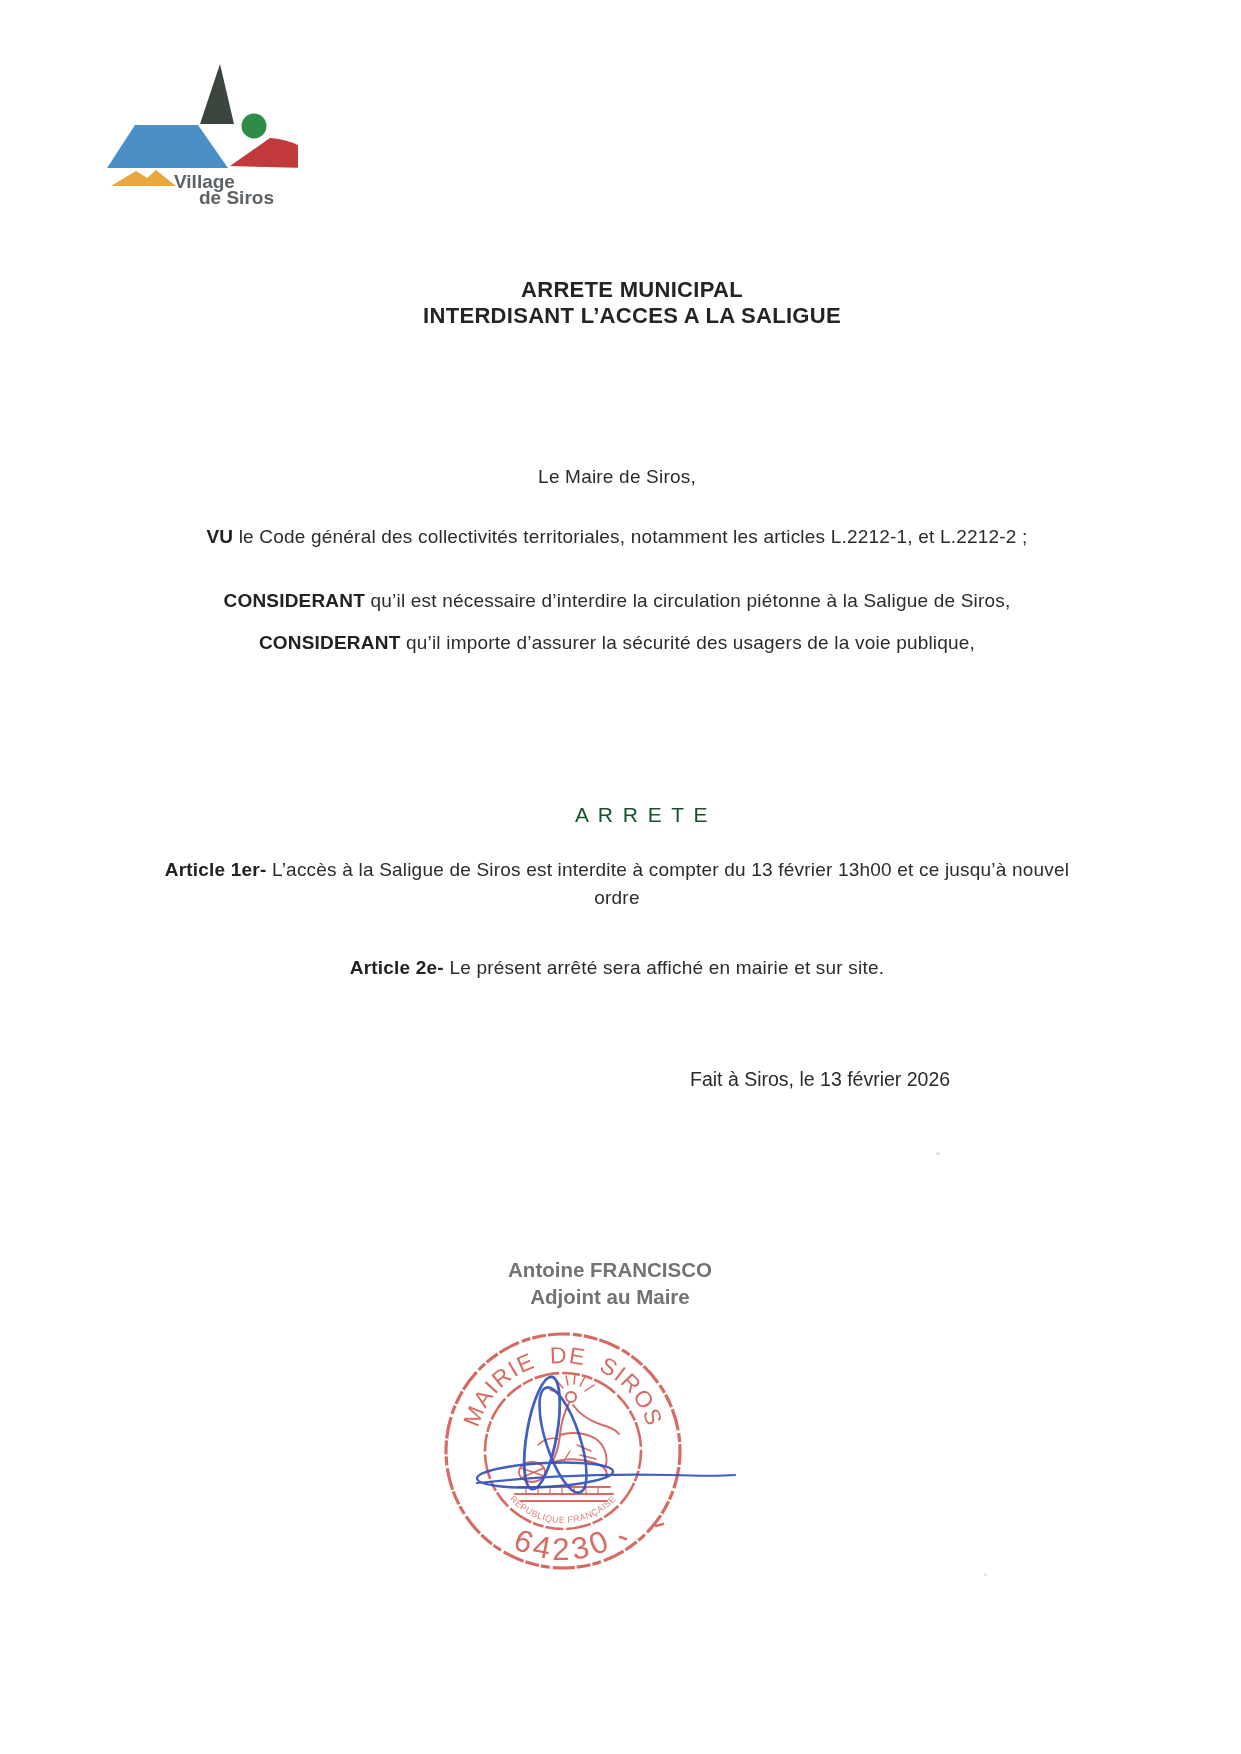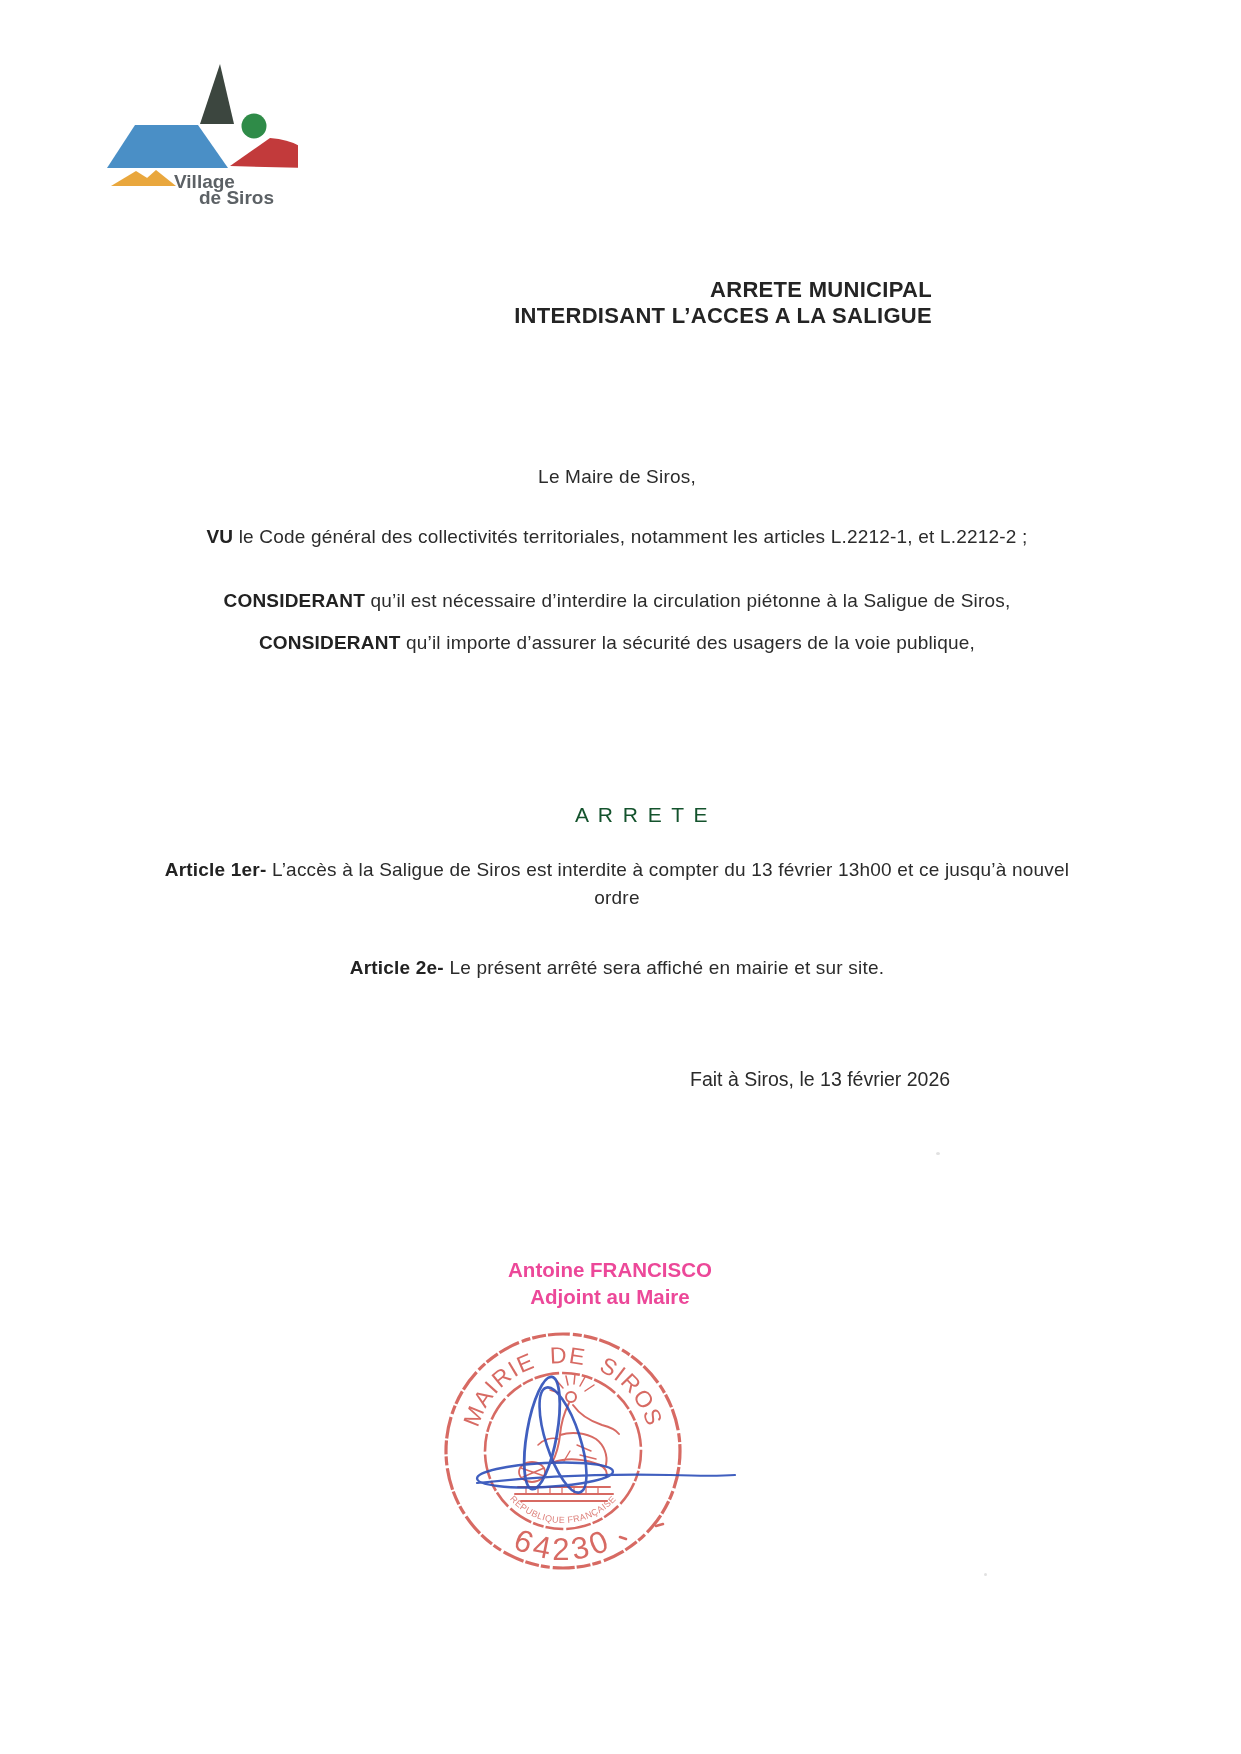--- a/index.html
+++ b/index.html
@@ -14,34 +14,34 @@
   .page{position:absolute;inset:0;}
   .para{
     position:absolute;left:92px;width:1050px;
     font-size:19px;line-height:28px;color:#2b2b2b;
     letter-spacing:0.2px;
     text-align:center;
   }
   .b{font-weight:bold;color:#222;}
   .title-block{
     position:absolute;left:332px;top:277px;width:600px;
-    text-align:right;font-weight:bold;font-size:22px;line-height:26px;
+    text-align:center;font-weight:bold;font-size:22px;line-height:26px;
     color:#242424;letter-spacing:0.3px;
   }
   .arrete-heading{
     position:absolute;left:575px;top:803px;
     font-weight:normal;font-size:21px;letter-spacing:2px;color:#14532d;
   }
   .dateline{
     position:absolute;left:690px;top:1068px;
     font-size:19.5px;color:#2b2b2b;
   }
   .sig-block{
     position:absolute;left:430px;top:1256px;width:360px;
-    text-align:center;font-weight:bold;font-size:20.5px;line-height:27px;color:#ec4899;
+    text-align:center;font-weight:bold;font-size:20.5px;line-height:27px;color:#737373;
   }
   .logo-svg{position:absolute;left:88px;top:48px;}
   .stamp-svg{position:absolute;left:420px;top:1325px;}
   .speck{position:absolute;background:#c9c9c9;border-radius:50%;opacity:.55;}
   svg text{font-family:"Liberation Sans","DejaVu Sans",sans-serif;}
 </style>
 </head>
 <body>
 
 <div class="page">

